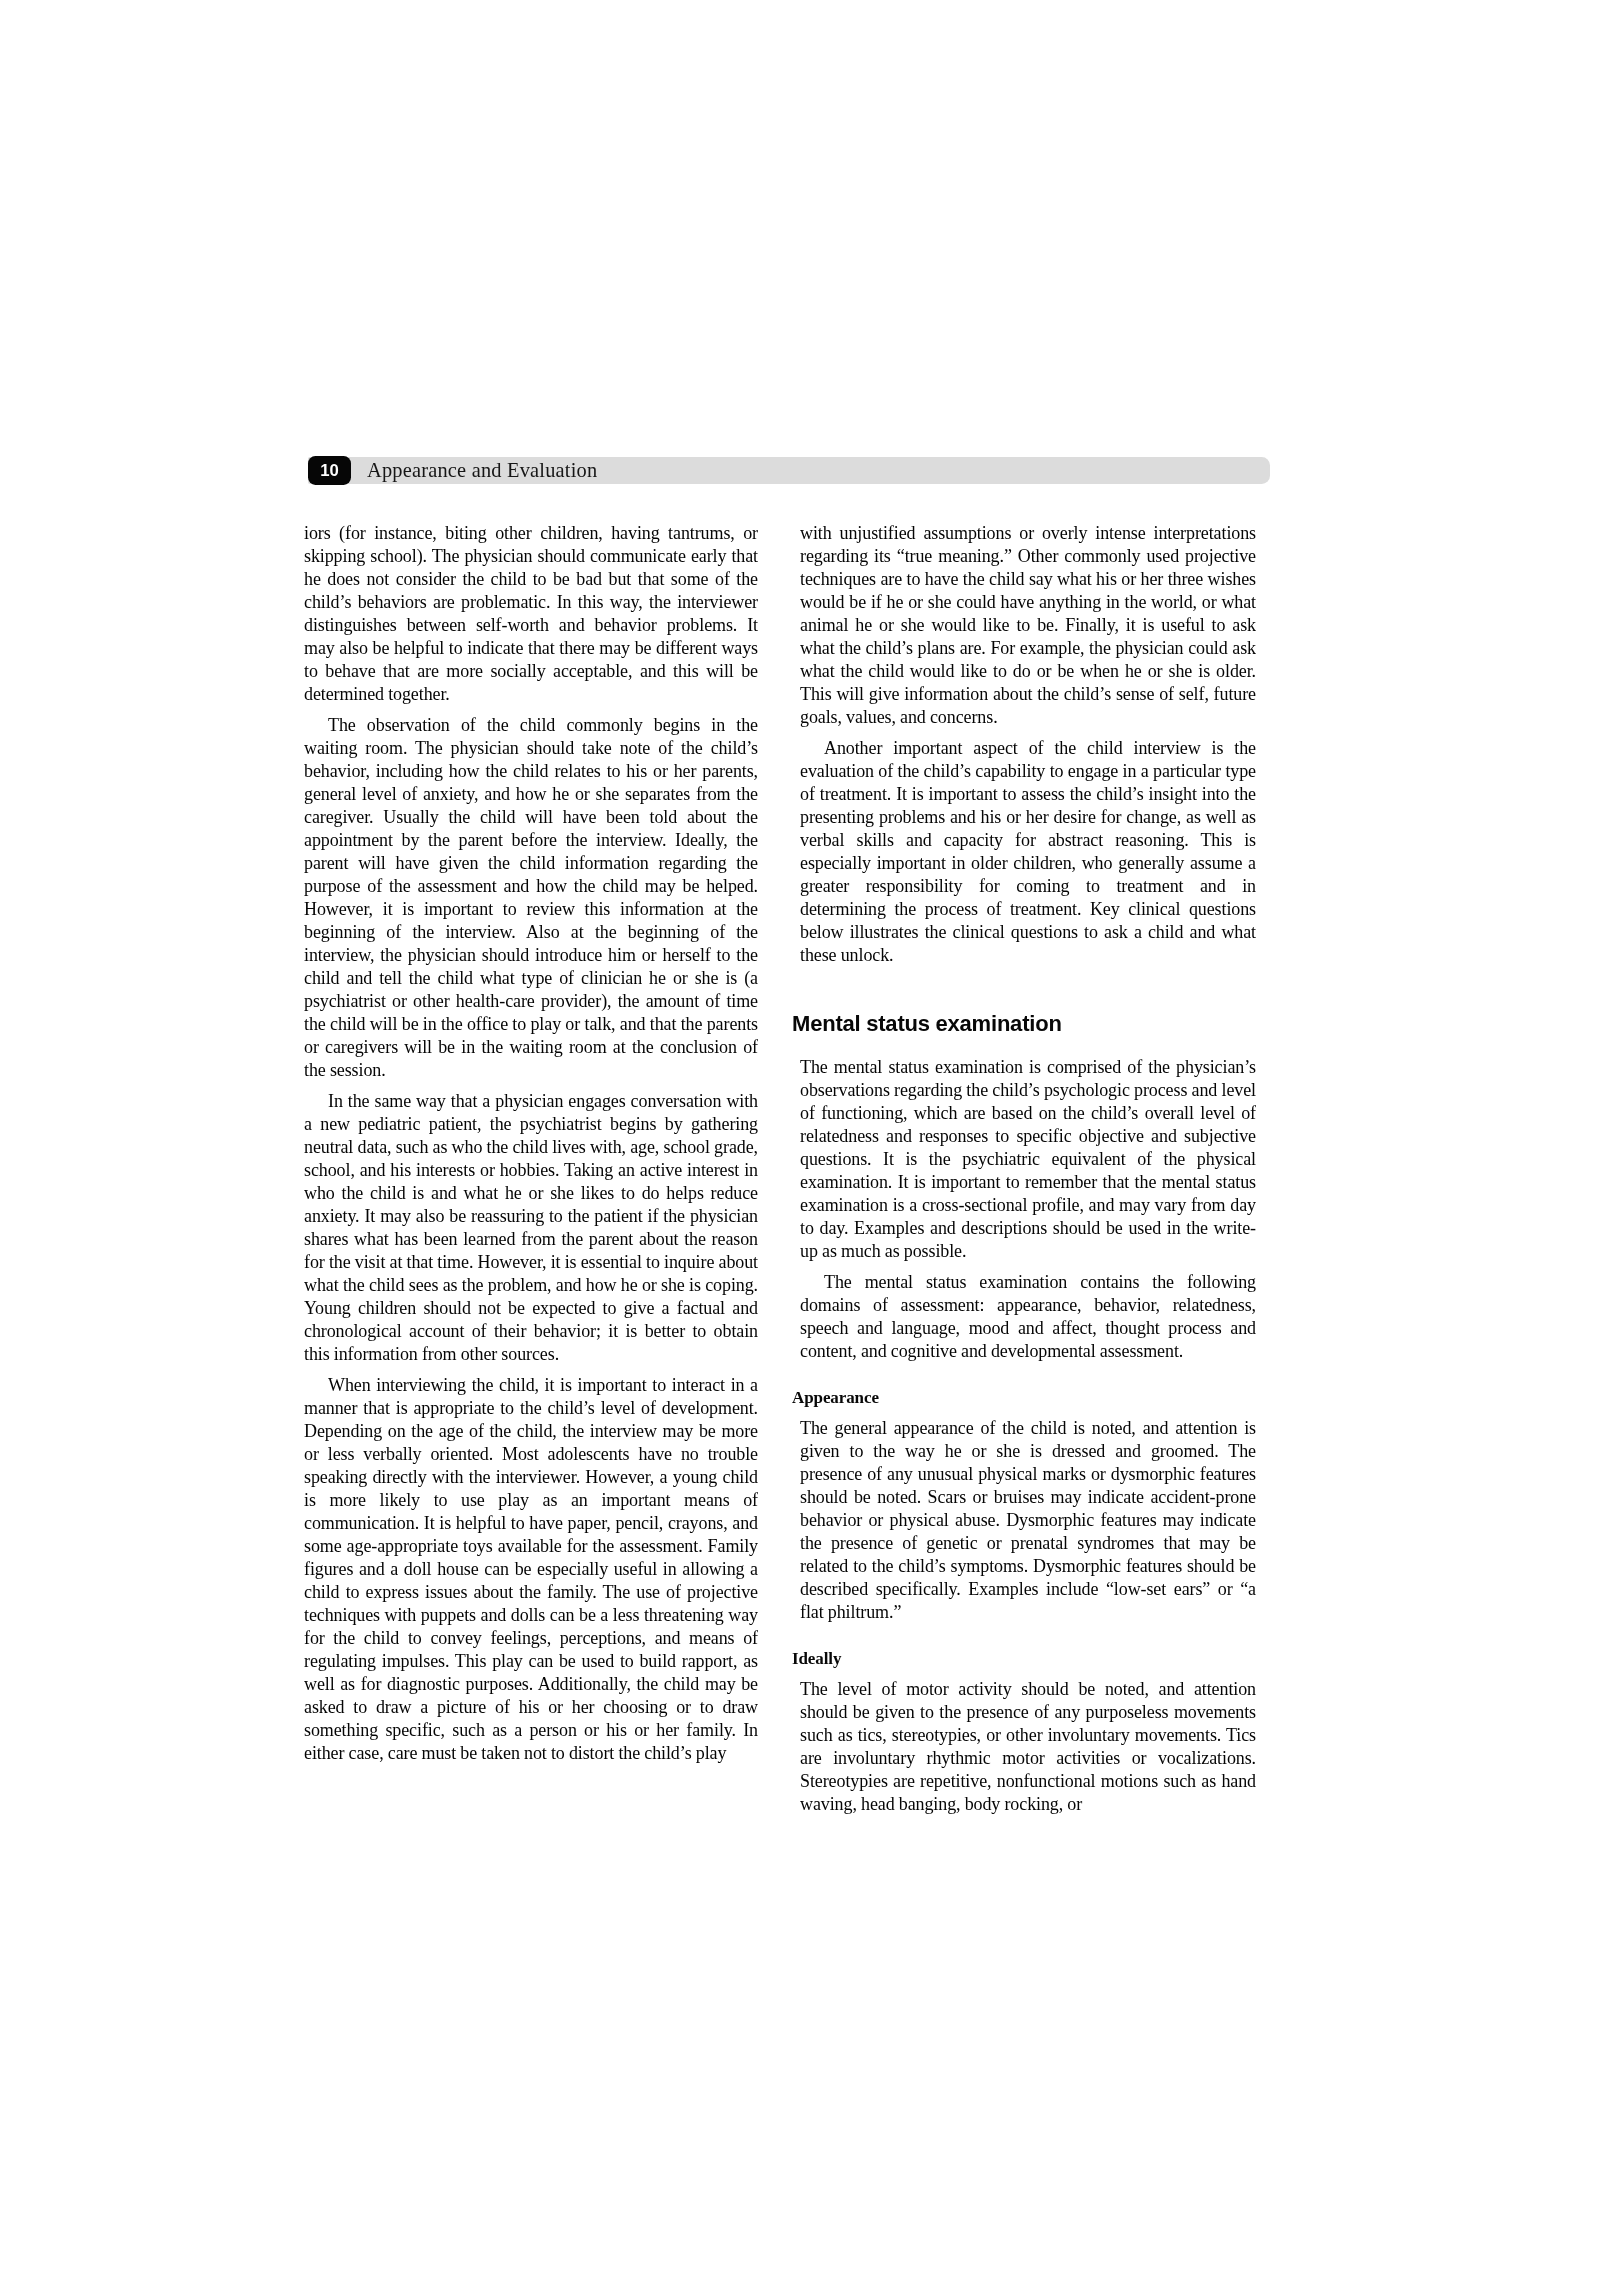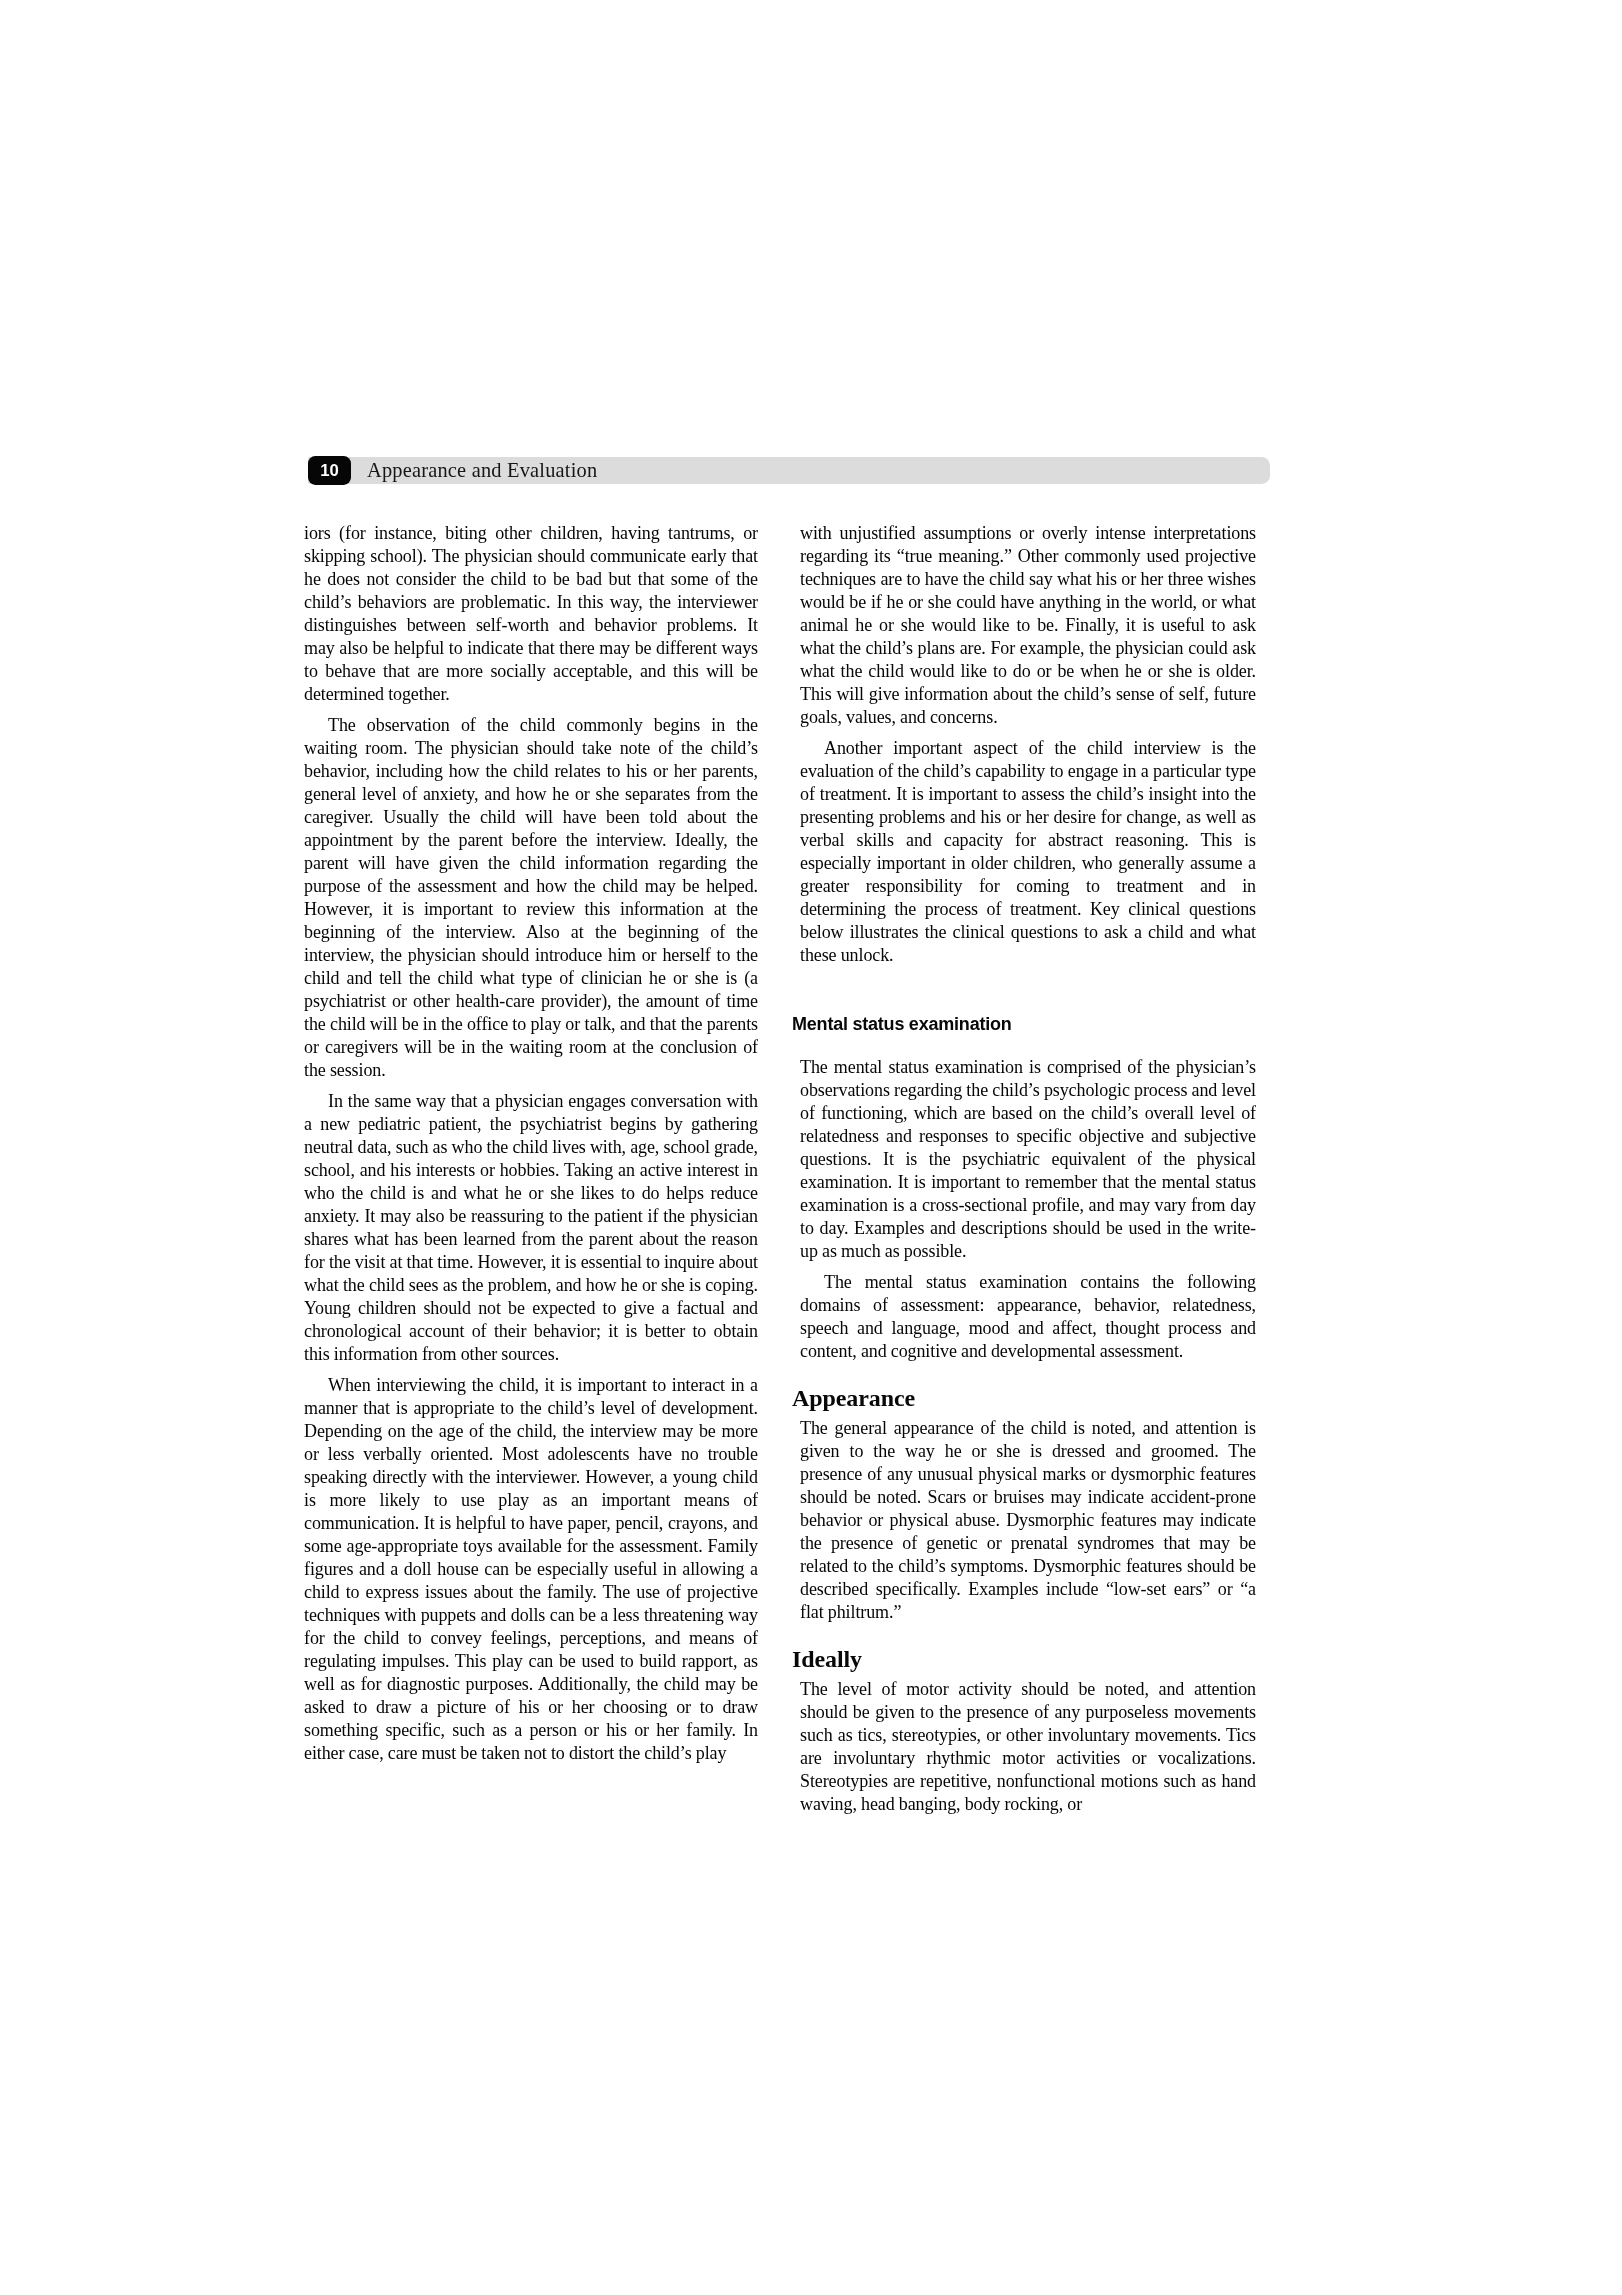--- a/index.html
+++ b/index.html
@@ -70,31 +70,31 @@
     letter-spacing: -0.1px;
     word-spacing: -0.2px;
   }
   .col-left  { left: 296px;  width: 470px; }
   .col-right { left: 792px; width: 472px; }
   .para { margin: 8px; font-family: Liberation Serif, serif; }
   .para.indent { text-indent: 24px; }
   .section-heading {
     font-family: "Liberation Sans", sans-serif;
     font-weight: bold;
-    font-size: 18px;
+    font-size: 22px;
     line-height: 24px;
     letter-spacing: -0.2px;
     margin: 45px 0 20.4px 0;
     text-align: left;
     color: #080808;
   }
   .sub-heading {
     font-family: "Liberation Serif", serif;
     font-weight: bold;
-    font-size: 24px;
+    font-size: 17px;
     line-height: 22px;
     margin: 24px 0 4.6px 0;
     text-align: left;
     color: #080808;
   }
 </style>
 </head>
 <body>
 
 <div class="page">

